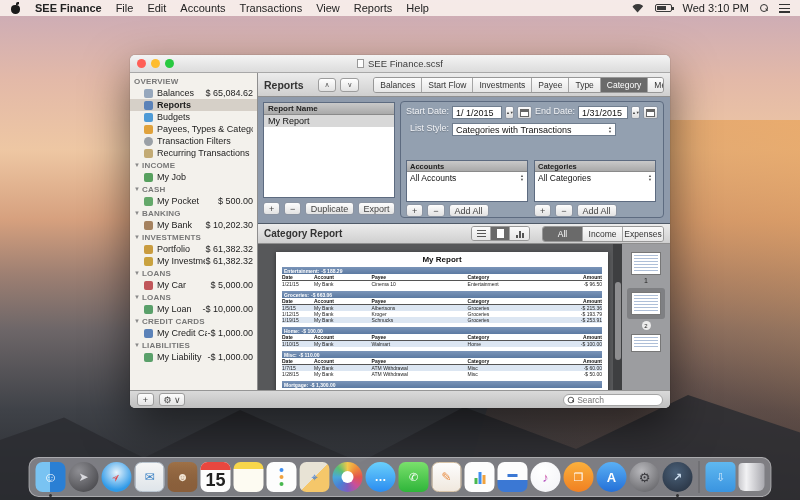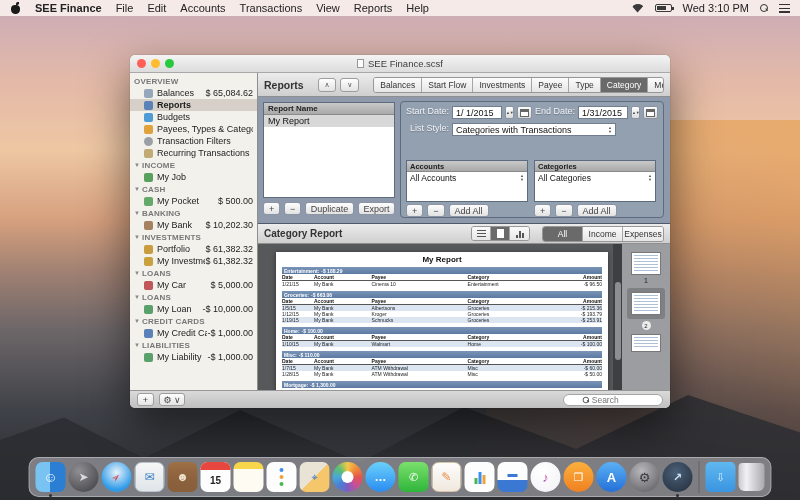--- a/index.html
+++ b/index.html
@@ -38,21 +38,21 @@
   .sb-h { display:flex; align-items:center; height:12px; padding-left:4px; color:#777; font-weight:bold; font-size:8px; letter-spacing:.2px; }
   .sb-h .tri { width:8px; color:#8a8a8a; font-size:6px; }
   .sb-row { display:flex; align-items:center; height:12px; padding:0 4px 0 14px; color:#1c1c1c; }
   .sb-row.sel { background:#d6d0c8; }
   .chip { width:9px; height:9px; border-radius:2px; margin-right:4px; flex:none; }
   .sb-label { white-space:nowrap; overflow:hidden; }
   .sb-amt { margin-left:auto; white-space:nowrap; color:#1c1c1c; }
 
   .bottombar { position:absolute; left:0; right:0; bottom:0; height:18px; background:linear-gradient(#dadada,#bfbfbf); border-top:1px solid #969696; border-radius:0 0 5px 5px; display:flex; align-items:center; padding:0 7px; }
   .bb-btn { height:13px; min-width:17px; background:linear-gradient(#fdfdfd,#e4e4e4); border:1px solid #9d9d9d; border-radius:3px; font-size:9px; color:#444; display:flex; align-items:center; justify-content:center; margin-right:5px; }
-  .searchbox { margin-left:auto; width:100px; height:12px; background:#fff; border:1px solid #a5a5a5; border-radius:7px; display:flex; align-items:center; padding:0 18px; gap:3px; }
+  .searchbox { margin-left:auto; width:100px; height:12px; background:#fff; border:1px solid #a5a5a5; border-radius:7px; display:flex; align-items:center; padding:0 3px; gap:3px; }
   .searchbox input { border:none; outline:none; width:100%; font-size:8.5px; color:#333; background:transparent; }
 
   .main { position:absolute; left:128px; top:18px; right:0; bottom:18px; }
   .rtoolbar { height:24px; background:linear-gradient(#ececec,#cfcfcf); border-bottom:1px solid #8f8f8f; display:flex; align-items:center; padding:0 6px; gap:4px; }
   .rt-title { font-weight:bold; font-size:10.5px; color:#333; margin-right:10px; }
   .chev-btn { width:20px; height:14px; background:linear-gradient(#fff,#e2e2e2); border:1px solid #9d9d9d; border-radius:3px; font-size:7px; color:#555; display:flex; align-items:center; justify-content:center; }
   .tabs { display:flex; margin-left:10px; border:1px solid #979797; border-radius:3px; overflow:hidden; }
   .tab { padding:2px 6px; font-size:8.5px; color:#333; background:linear-gradient(#fbfbfb,#e6e6e6); border-right:1px solid #a5a5a5; white-space:nowrap; }
   .tab:last-child { border-right:none; }
   .tab.sel { background:#6a6a6a; color:#fff; }
@@ -115,21 +115,21 @@
   .tbadge { width:9px; height:9px; border-radius:50%; background:#ececec; font-size:6px; color:#222; display:flex; align-items:center; justify-content:center; margin:2px auto 4px; }
 
   
   .dock { position:absolute; left:50%; transform:translateX(-50%); bottom:3px; height:40px; background:rgba(205,205,212,.5); border:1px solid rgba(255,255,255,.35); border-radius:10px; display:flex; align-items:center; gap:3px; padding:0 6px; z-index:40; }
   .dicon { width:30px; height:30px; border-radius:7px; position:relative; display:flex; align-items:center; justify-content:center; flex:none; }
   .dicon.round { border-radius:50%; }
   .ddot { position:absolute; bottom:-5px; left:50%; transform:translateX(-50%); width:3px; height:3px; border-radius:50%; background:#2e2e2e; }
   .dsep { width:1px; height:32px; background:rgba(60,60,60,.4); margin:0 3px; }
   .dg { color:#fff; font-size:13px; font-weight:bold; }
   .cal-top { position:absolute; top:0; left:0; right:0; height:8px; background:#e8473f; border-radius:7px 7px 0 0; }
-  .cal-day { position:relative; font-size:10px; color:#222; margin-top:6px; font-weight:bold; }
+  .cal-day { position:relative; font-size:18px; color:#222; margin-top:6px; font-weight:bold; }
 </style>
 </head>
 <body>
 
 <div class="desktop">
   <div class="cliff"></div>
   <div class="mountains"></div>
 
   <div class="menubar">
     <span class="apple"></span>

